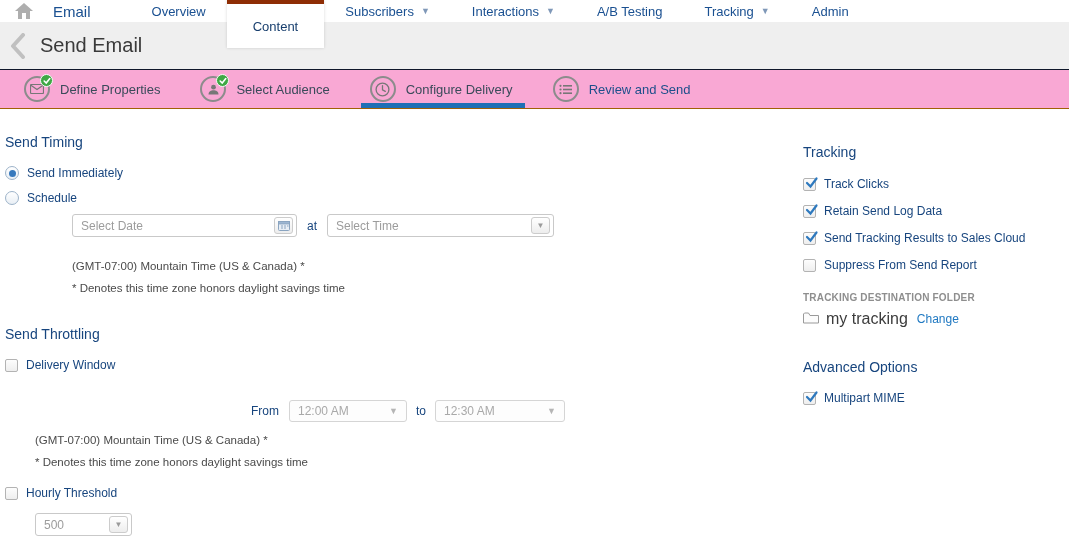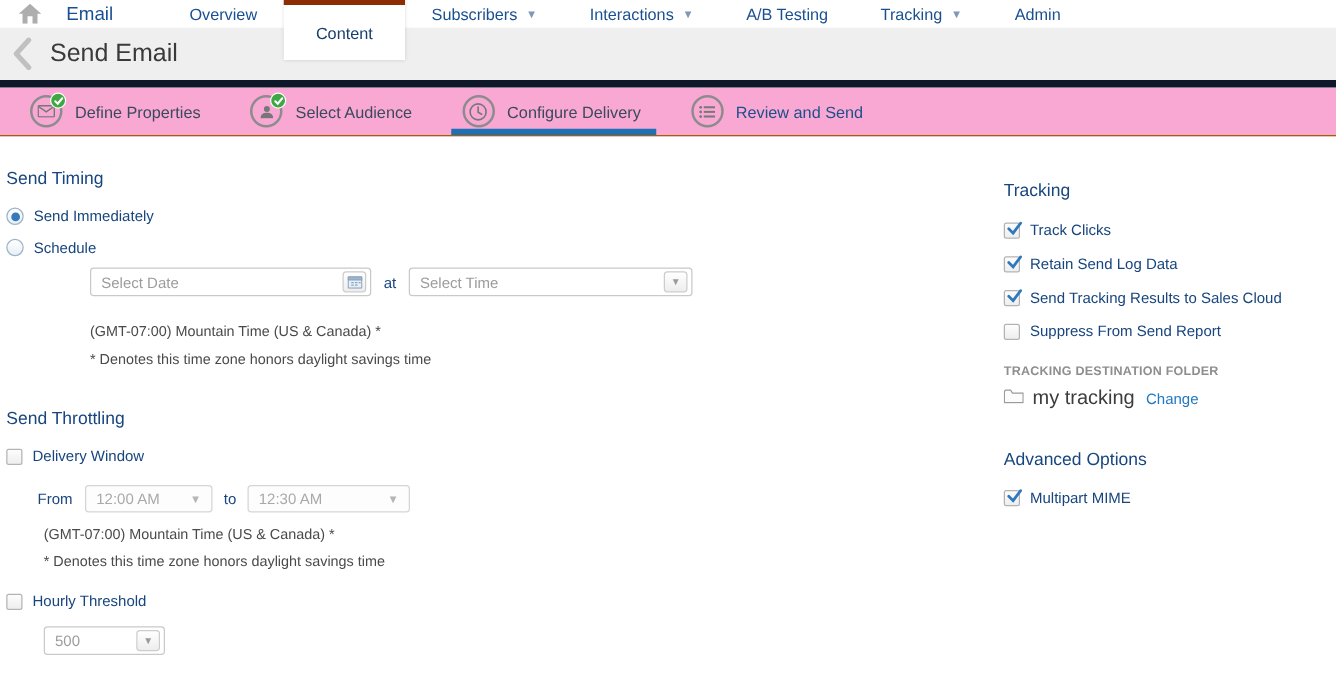--- a/index.html
+++ b/index.html
@@ -10,21 +10,21 @@
   .nav { height:22px; background:#fff; display:flex; align-items:stretch; position:relative; z-index:3; }
   .home { display:flex; align-items:center; margin-left:15px; cursor:pointer; }
   .brand { display:flex; align-items:center; margin-left:20px; font-size:15px; color:#1a5091; }
   .nav-items { display:flex; align-items:stretch; margin-left:40px; }
   .nav-item { display:flex; align-items:center; padding:0 21px; font-size:13px; color:#1a5091; cursor:pointer; white-space:nowrap; }
   .nav-item .caret { font-size:9px; color:#7f98b8; margin-left:7px; }
   .nav-item.active { border-top:4px solid #8e2d04; background:#fff; height:48px; align-self:flex-start;
     color:#173e6d; box-shadow:0 0 3px rgba(0,0,0,0.15); padding:0 26px; }
 
   
-  .page-header { height:48px; background:#efefef; border-bottom:6px solid #0f172a; display:flex; align-items:center; position:relative; z-index:1; margin-top:-0px; }
+  .page-header { height:48px; background:#efefef; border-bottom:1px solid #0f172a; display:flex; align-items:center; position:relative; z-index:1; margin-top:-0px; }
   .back-btn { margin-left:10px; cursor:pointer; display:flex; align-items:center; }
   .page-title { font-size:20px; color:#3a3a3a; margin-left:14px; }
 
   
   .steps { height:39px; background:#f9a8d4; border-bottom:1px solid #a16207; display:flex; align-items:center; padding-left:24px; position:relative; }
   .step { display:flex; align-items:center; height:100%; position:relative; margin-right:40px; cursor:pointer; }
   .step-circle { width:26px; height:26px; border:2px solid #8c8c8c; border-radius:50%; position:relative;
     display:flex; align-items:center; justify-content:center; background:transparent; flex:none; }
   .badge { position:absolute; top:-4px; right:-5px; width:13px; height:13px; background:#3fa845; border-radius:50%;
     display:flex; align-items:center; justify-content:center; border:1px solid #fafafa; }
@@ -212,23 +212,23 @@
 
     <div class="section-h" style="margin-top:32px;">Send Throttling</div>
 
     <div class="row" style="margin-top:16px;">
       <span class="cb">
         
       </span>
       <span class="ctl-label">Delivery Window</span>
     </div>
 
-    <div class="row" style="margin-top:16px; margin-left:25px;">
+    <div class="row" style="margin-top:28px; margin-left:25px;justify-content:flex-end;">
       <span class="ctl-label" style="margin-left:0;">From</span>
-      <div class="select-box" style="width:102px; margin-left:10px;">
+      <div class="select-box" style="width:118px; margin-left:10px;">
         <span>12:00 AM</span>
         <span class="sel-caret">▼</span>
       </div>
       <span class="ctl-label" style="margin:0 9px;">to</span>
       <div class="select-box" style="width:130px;">
         <span>12:30 AM</span>
         <span class="sel-caret">▼</span>
       </div>
     </div>
 

